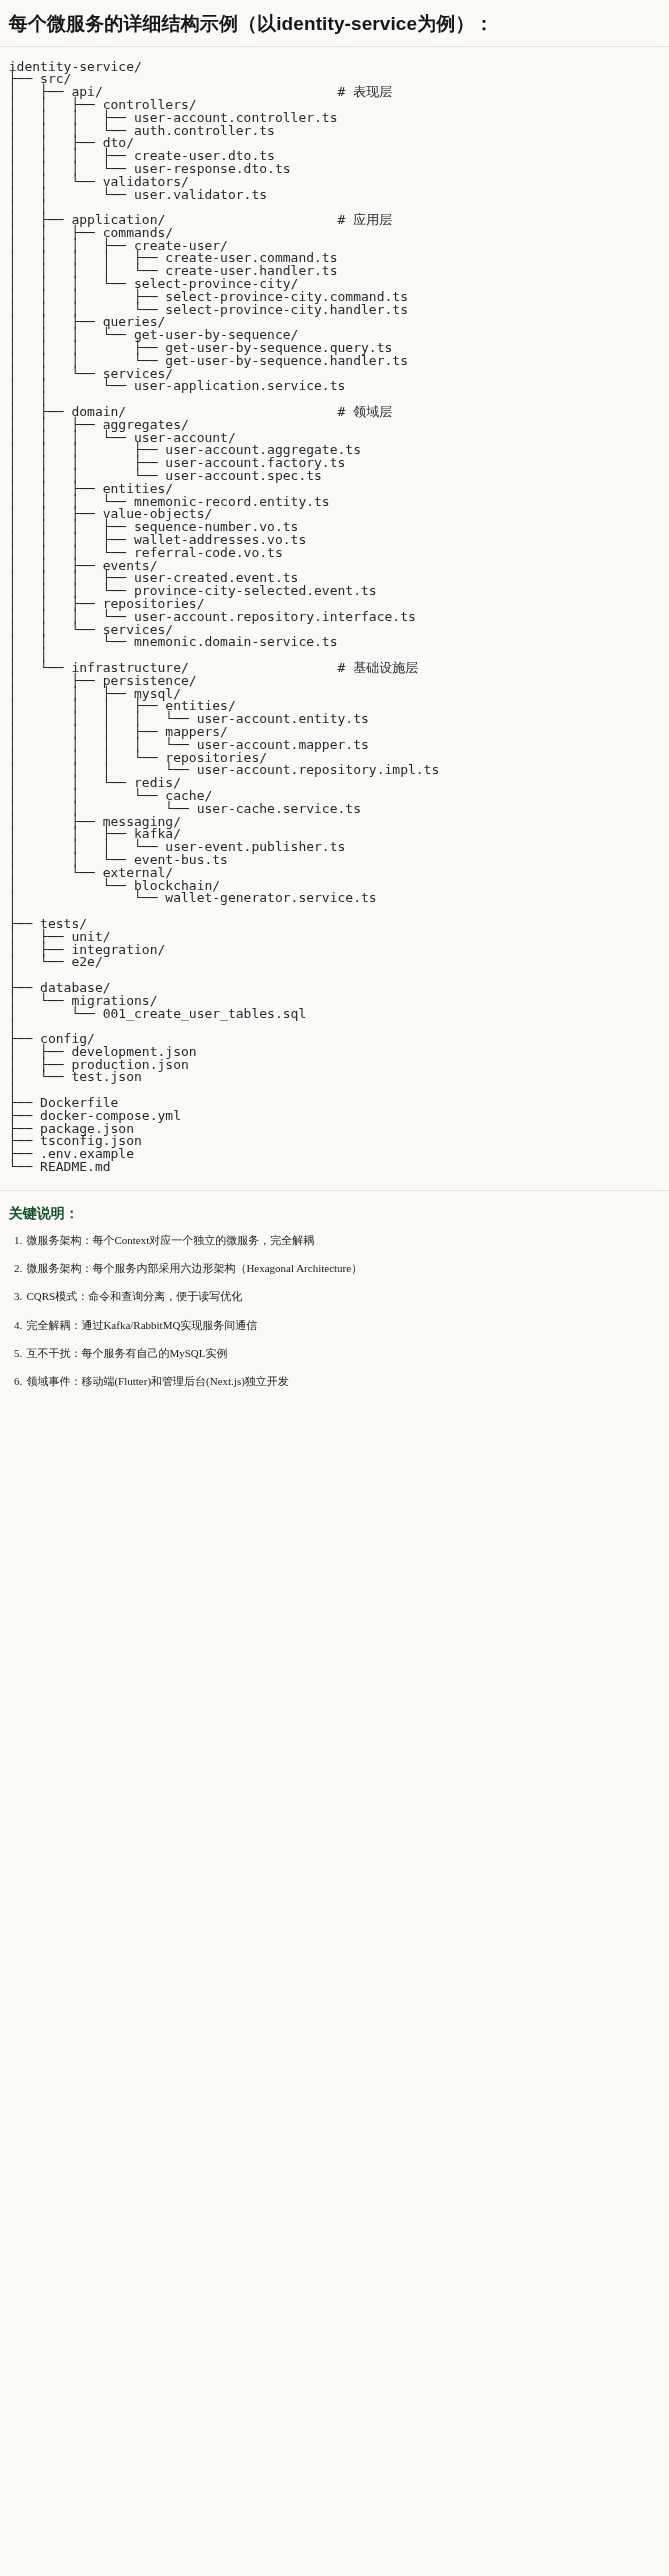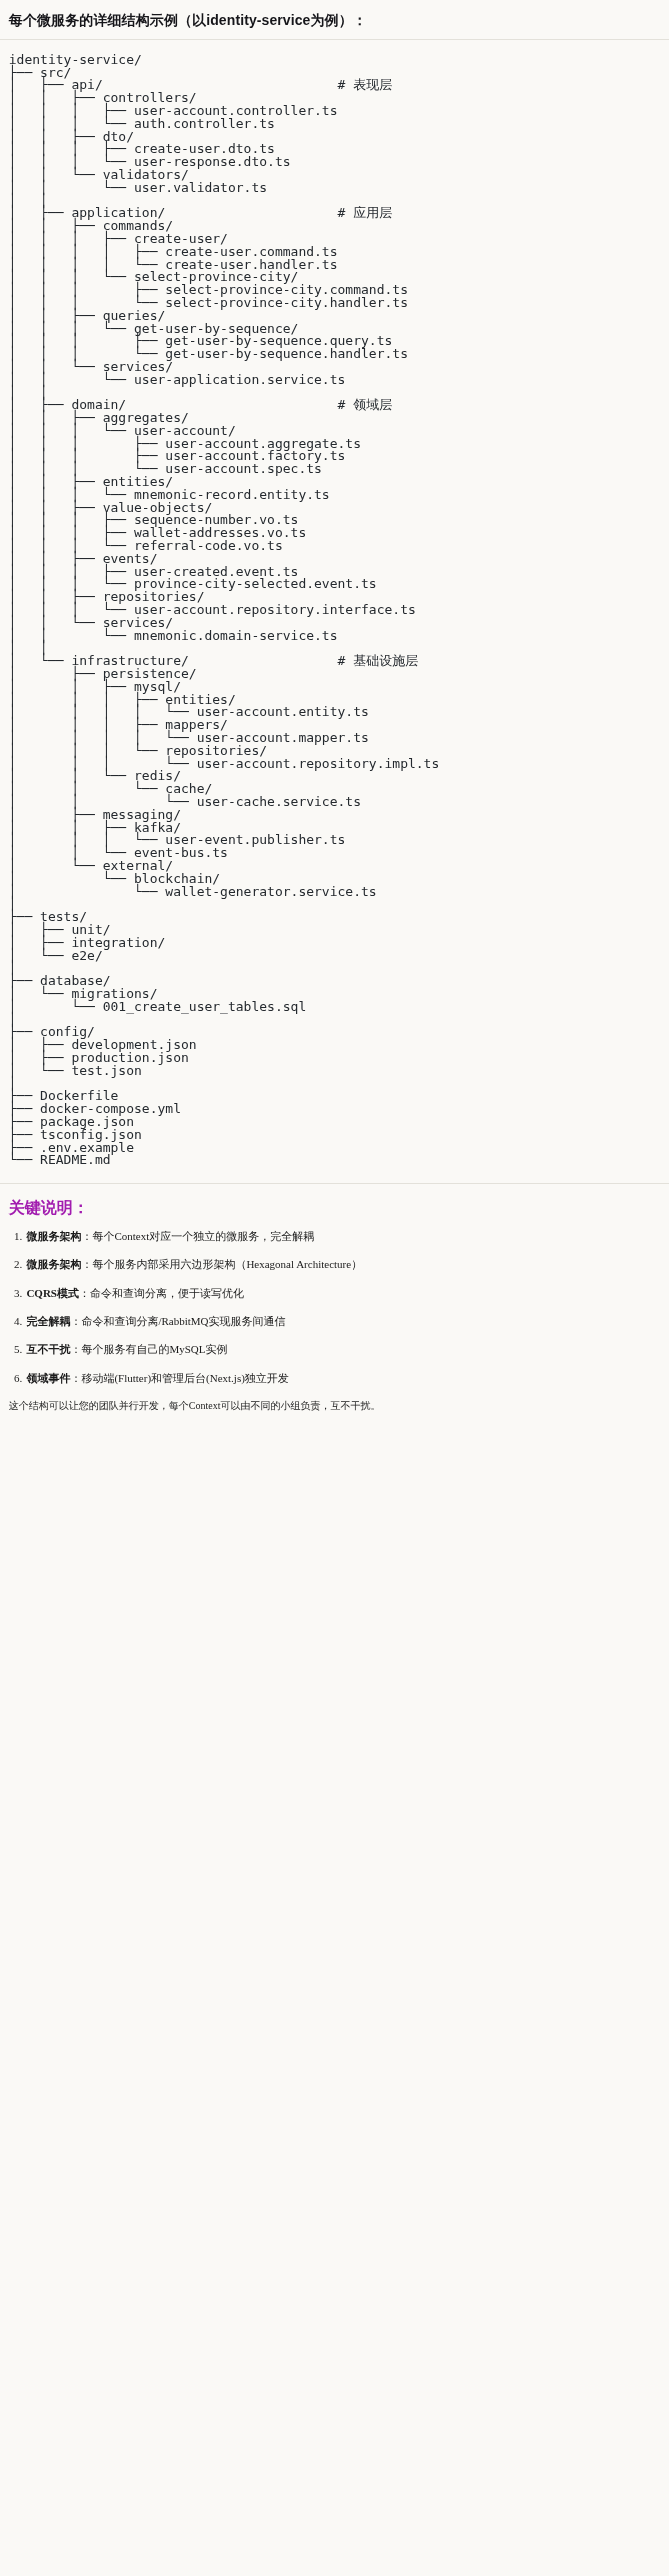--- a/index.html
+++ b/index.html
@@ -24,21 +24,21 @@
     position: relative;
   }
 
   
   .doc-header {
     padding: 11.3px 8.8px 8.8px 8.8px;
     border-bottom: 0.6px solid #e3e1da;
   }
   .doc-title {
     font-family: "Liberation Sans", sans-serif;
-    font-size: 14px;
+    font-size: 19px;
     font-weight: bold;
     letter-spacing: 0.1px;
     line-height: 1.35;
     color: #16161a;
     margin: 0;
   }
 
   
   .tree-block {
     padding: 13.8px 8.8px 12.5px 8.8px;
@@ -54,41 +54,41 @@
     background: transparent;
   }
 
   
   .keypoints {
     padding: 2.5px 8.8px 0 8.8px;
     border-top: 0.6px solid #e3e1da;
     margin-top: 3.8px;
   }
   .kp-title {
-    font-size: 16px;
+    font-size: 14px;
     font-weight: bold;
-    color: #a21caf;
+    color: #14532d;
     margin: 11.3px 0 8.8px 0;
     font-family: "Liberation Sans", sans-serif;
   }
   ol.kp-list {
     margin: 0;
     padding: 0 0 0 16.3px;
     list-style: decimal;
     font-family: "Liberation Serif", serif;
     font-size: 11px;
     line-height: 1.55;
     color: #1b1b1b;
   }
   ol.kp-list > li {
     margin: 0 0 11.3px 0;
     padding-left: 1.3px;
   }
   ol.kp-list > li .kp-term {
-    font-weight: bold;
+    font-weight: normal;
   }
   .kp-footer {
     font-family: "Liberation Serif", serif;
     font-size: 10px;
     line-height: 1.6;
     color: #1b1b1b;
     margin: 6.3px 0 0 0;
     padding: 0 8.8px 15px 0;
   }
 </style>
@@ -190,21 +190,20 @@
 ├── .env.example
 └── README.md</pre>
   </div>
 
   <div class="keypoints">
     <div class="kp-title">关键说明：</div>
     <ol class="kp-list">
         <li><span class="kp-term">微服务架构</span><span>：</span><span class="kp-desc">每个Context对应一个独立的微服务，完全解耦</span></li>
         <li><span class="kp-term">微服务架构</span><span>：</span><span class="kp-desc">每个服务内部采用六边形架构（Hexagonal Architecture）</span></li>
         <li><span class="kp-term">CQRS模式</span><span>：</span><span class="kp-desc">命令和查询分离，便于读写优化</span></li>
-        <li><span class="kp-term">完全解耦</span><span>：</span><span class="kp-desc">命令和查询分离/RabbitMQ实现服务间通信</span></li>
+        <li><span class="kp-term">完全解耦</span><span>：</span><span class="kp-desc">通过Kafka/RabbitMQ实现服务间通信</span></li>
         <li><span class="kp-term">互不干扰</span><span>：</span><span class="kp-desc">每个服务有自己的MySQL实例</span></li>
         <li><span class="kp-term">领域事件</span><span>：</span><span class="kp-desc">移动端(Flutter)和管理后台(Next.js)独立开发</span></li>
       </ol>
-    <p class="kp-footer">这个结构可以让您的团队并行开发，每个Context可以由不同的小组负责，互不干扰。</p>
   </div>
 
 </div>
 
 
 </body></html>

